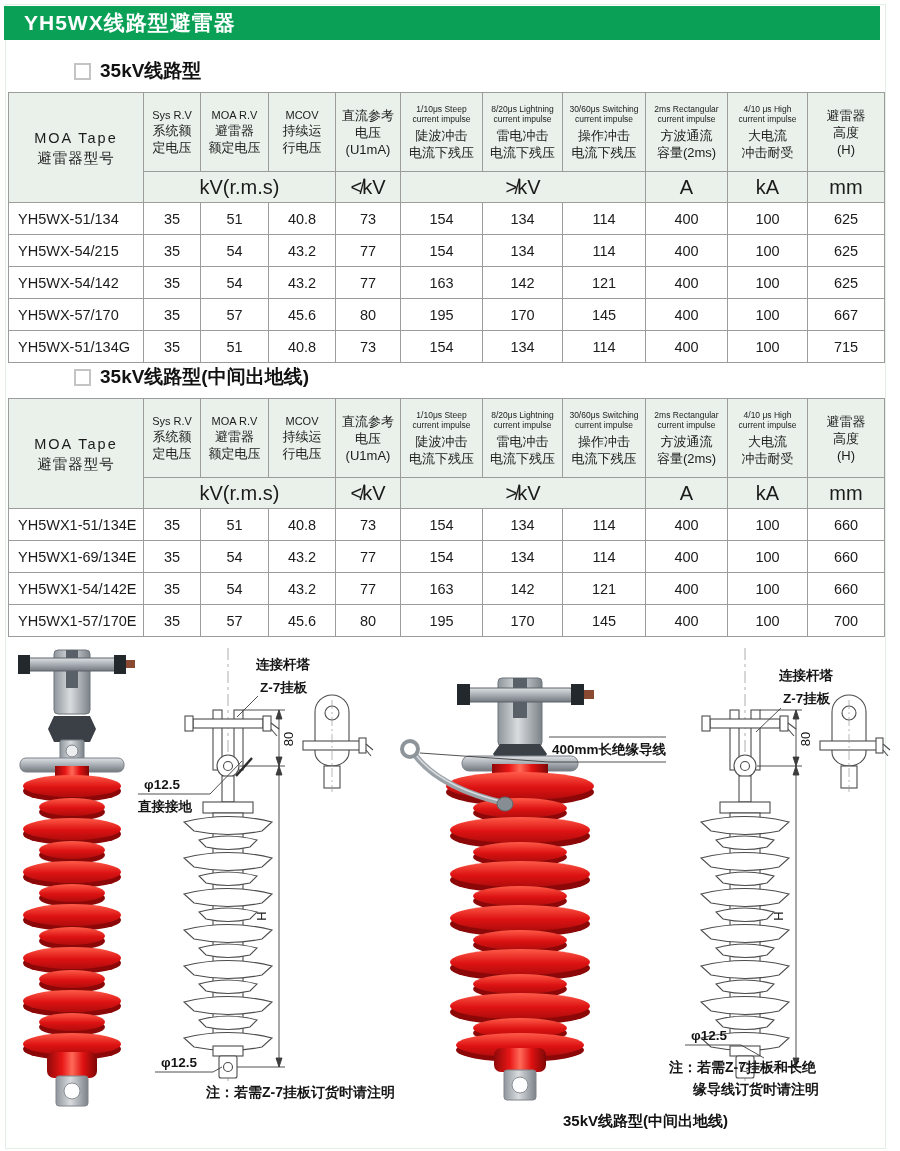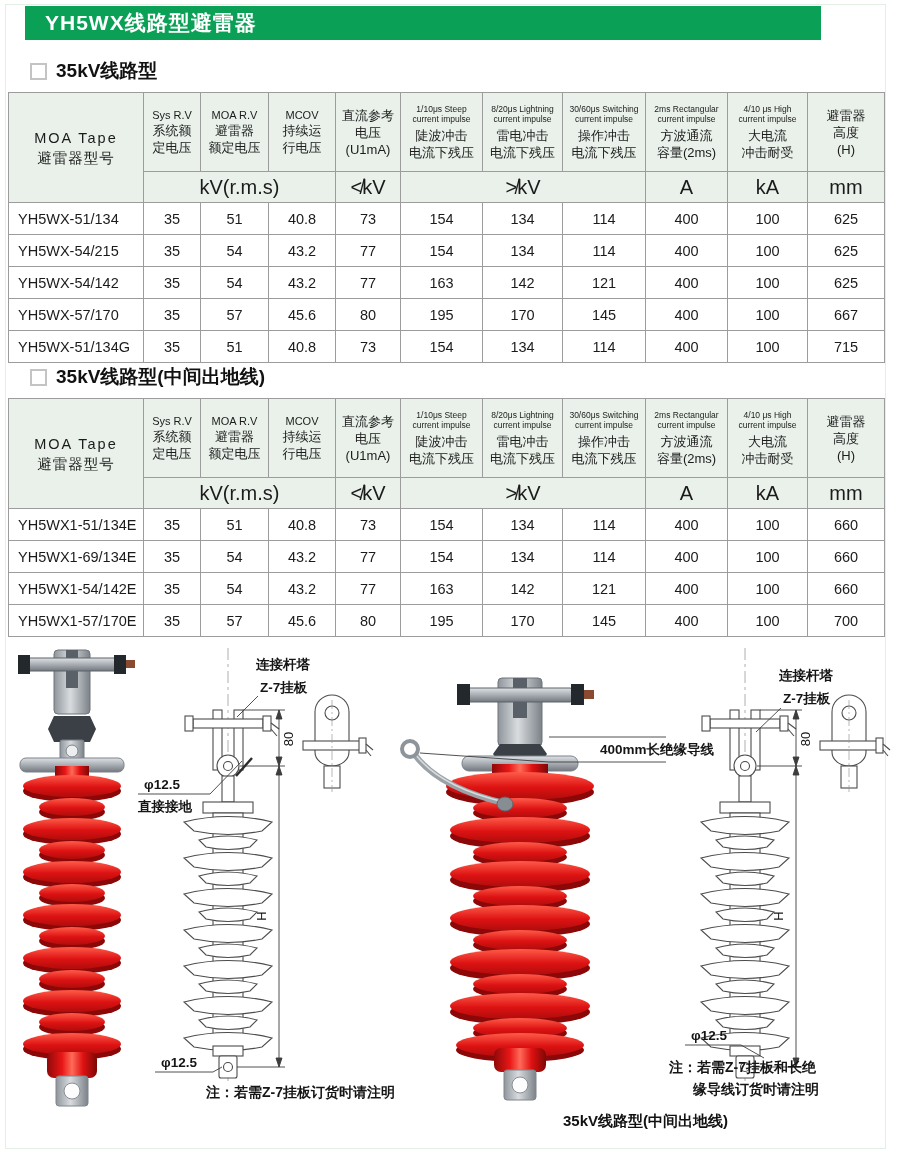--- a/index.html
+++ b/index.html
@@ -2,25 +2,25 @@
 <html><head>
 <meta charset="utf-8">
 <style>
   html,body{margin:0;padding:0;background:#ffffff;}
   .page{
     position:relative;width:900px;height:1151px;background:#fff;overflow:hidden;
     font-family:"Liberation Sans","DejaVu Sans",sans-serif;color:#1b1b1b;
   }
   .frame{position:absolute;left:5px;top:4px;width:879px;height:1143px;border:1px solid #e3efe5;}
   .green-bar{
-    position:absolute;left:25px;top:6px;width:796px;height:34px;background:#0aa056;
+    position:absolute;left:4px;top:6px;width:876px;height:34px;background:#0aa056;
     color:#fff;font-size:21px;font-weight:bold;line-height:34px;padding-left:20px;
     box-sizing:border-box;letter-spacing:1px;
   }
-  .sec-title{position:absolute;height:22px;font-size:19px;font-weight:bold;color:#111;display:flex;align-items:center;}
+  .sec-title{position:absolute;height:22px;font-size:19px;font-weight:bold;color:#111;display:flex;align-items:center;margin-left:44px;}
   .sec-box{display:inline-block;width:13px;height:13px;border:2px solid #c4c4c4;background:#fff;margin-right:9px;}
   #sec1{left:30px;top:60px;}
   #sec2{left:30px;top:366px;}
 
   table.spec{position:absolute;left:8px;border-collapse:collapse;table-layout:fixed;width:876px;background:#fff;}
   #table1{top:92px;} #table2{top:398px;}
   table.spec th,table.spec td{border:1px solid #9c9c9c;text-align:center;vertical-align:middle;padding:0;}
   table.spec{border:1.5px solid #878787;}
   tr.hrow th{height:78px;background:#e9f1ea;font-weight:normal;}
   tr.urow td{height:30px;background:#e9f1ea;font-size:20px;}
@@ -29,21 +29,21 @@
   .th-model-en{font-size:14.5px;letter-spacing:2px;line-height:20px;}
   .th-model-zh{font-size:14.5px;line-height:20px;letter-spacing:1px;}
   .th-en{display:block;font-size:11px;line-height:14px;}
   .th-zh{display:block;font-size:13px;line-height:17px;}
   .th-en-sm{display:block;font-size:8.5px;line-height:10px;color:#222;}
   .th-pad{display:block;height:3px;}
 
   .abs{position:absolute;}
   .ground-note{left:549px;top:686px;width:118px;text-align:center;font-size:13px;font-weight:600;line-height:16px;color:#151515;}
   .ground-note span{display:block;}
-  .wire-label{left:552px;top:741px;font-size:13.5px;font-weight:600;color:#151515;margin-left:48px;}
+  .wire-label{left:552px;top:741px;font-size:13.5px;font-weight:600;color:#151515;}
   .note{font-size:14px;font-weight:600;color:#151515;}
   #note-left{left:206px;top:1084px;}
   #note-right-1{left:669px;top:1059px;}
   #note-right-2{left:693px;top:1081px;}
   .caption{font-size:15px;font-weight:bold;color:#111;}
   #caption-left{left:25px;top:1112px;}
   #caption-right{left:563px;top:1112px;}
 
   svg text{font-family:"Liberation Sans","DejaVu Sans",sans-serif;}
   .svg-label{font-size:13.5px;font-weight:600;fill:#151515;}

